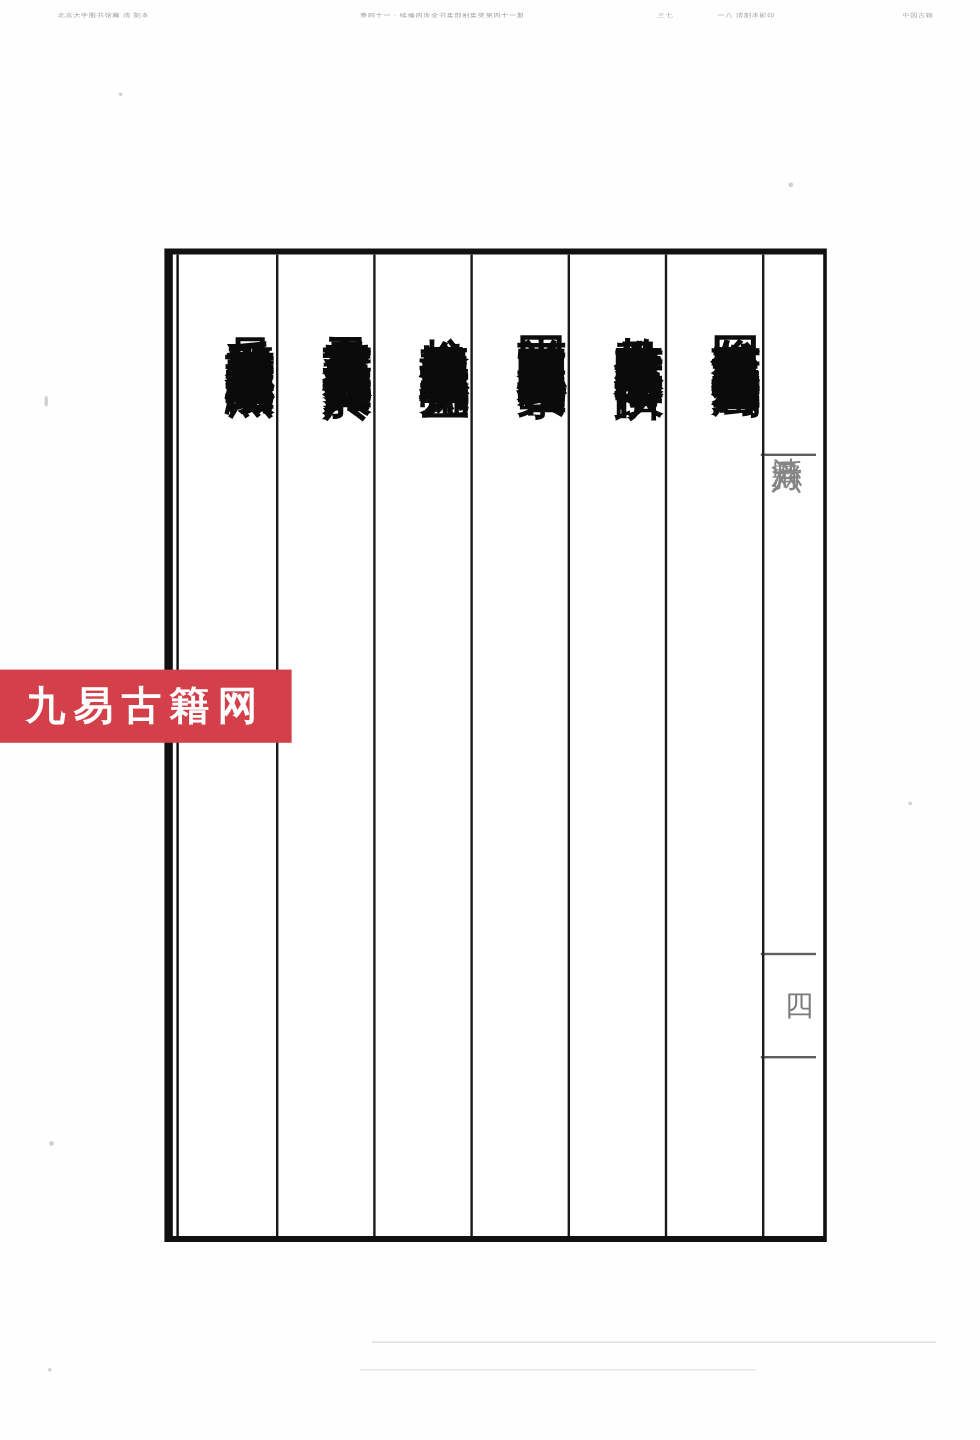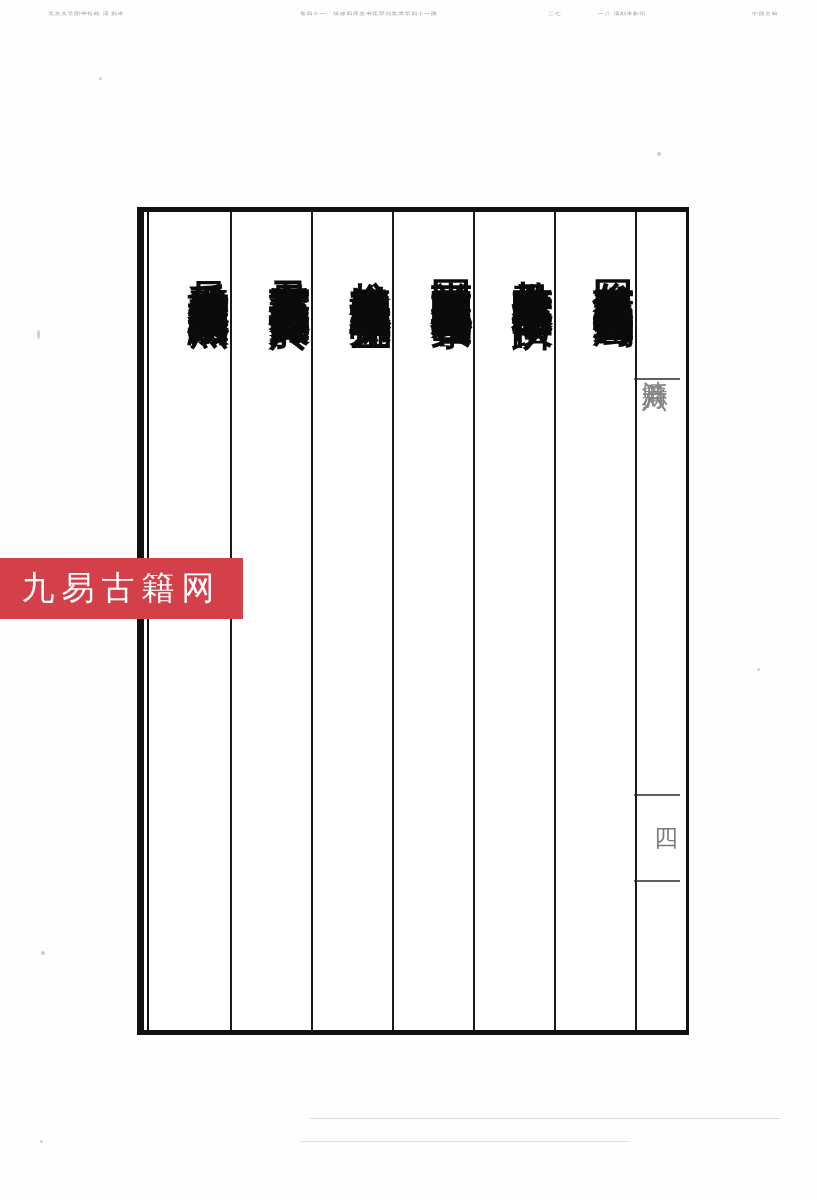--- a/index.html
+++ b/index.html
@@ -171,21 +171,21 @@
     height: 61px;
     background: #d3404a;
     display: flex;
     align-items: center;
     justify-content: center;
     z-index: 40;
   }
   #watermark .wm-text {
     color: #ffffff;
     font-size: 33px;
-    font-weight: 400;
+    font-weight: 700;
     letter-spacing: 7px;
     font-family: "DejaVu Sans", sans-serif;
     white-space: nowrap;
   }
 </style>
 </head>
 <body>
 
 <div id="page">
 

